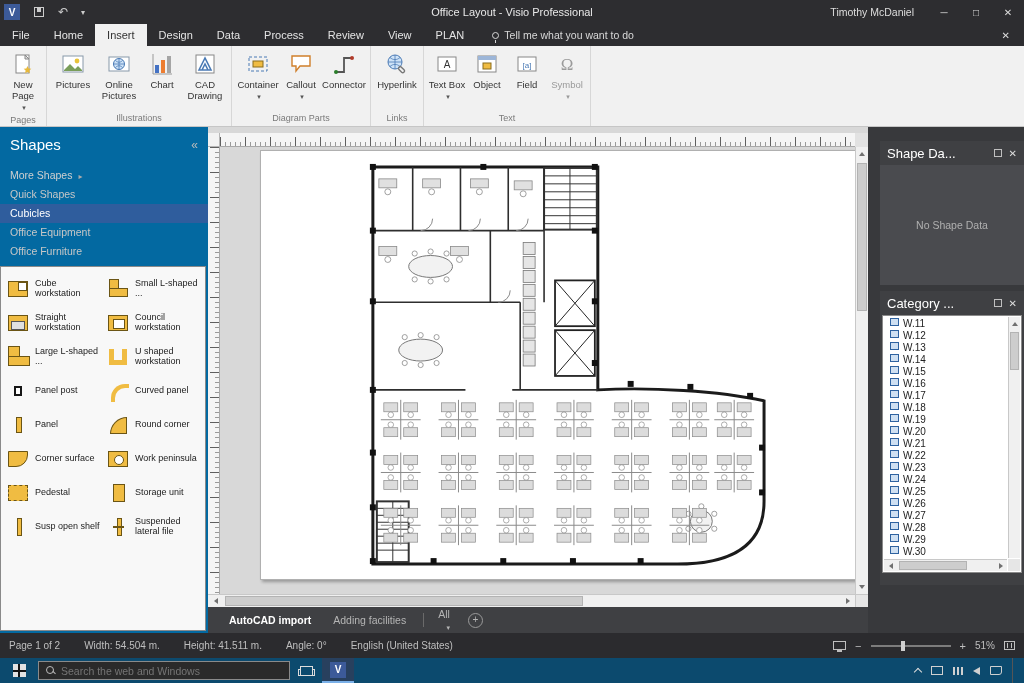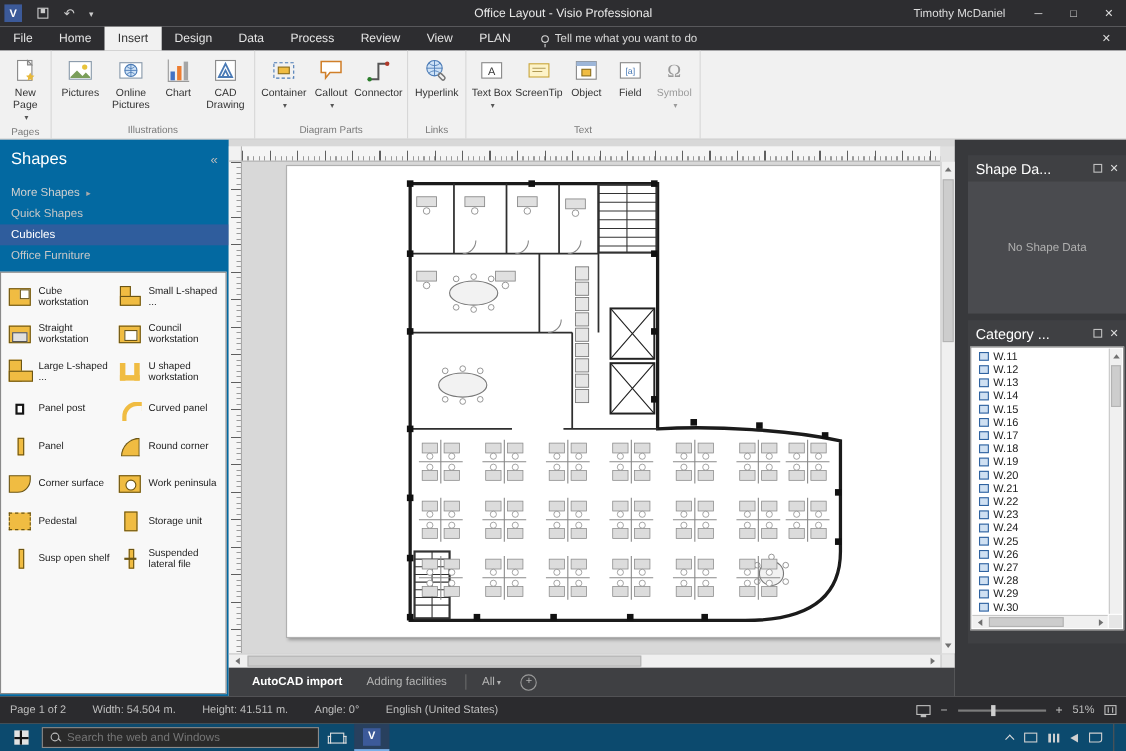--- a/index.html
+++ b/index.html
@@ -118,36 +118,36 @@
   .hscroll-row .sarr { width:15px; height:100%; }
   .htrack { flex:1; position:relative; }
   .hthumb { position:absolute; top:1px; bottom:1px; left:2px; width:58%; background:#cdcdcd; border:1px solid #b3b3b3; }
   .scorner { width:13px; background:#e6e6e6; border-left:1px solid #c8c8c8; }
 
   .pagetabs { height:26px; background:#3f4043; display:flex; align-items:center; padding-left:10px; font-size:10.5px; color:#b5b5b5; flex:none; }
   .ptabs { display:flex; height:100%; }
   .ptab { padding:0 11px; display:flex; align-items:center; }
   .ptab.active { color:#fff; font-weight:bold; }
   .pt-divider { width:1px; height:14px; background:#6a6a6a; margin:0 6px; }
-  .pt-all { display:flex; align-items:flex-end; padding:0 8px; }
+  .pt-all { display:flex; align-items:flex-end; padding:0 8px;flex-direction:column; }
   .pt-all .dd::after { color:#b5b5b5; }
   .pt-add { width:15px; height:15px; border:1px solid #9a9a9a; border-radius:50%; display:flex; align-items:center; justify-content:center; margin-left:10px; font-size:10px; color:#b5b5b5; line-height:1; }
 
   
   .right-col { width:156px; background:#38393c; padding:14px 0 0 12px; display:flex; flex-direction:column; flex:none; }
   .panel { background:#3f4043; color:#ddd; }
   .phead { height:24px; display:flex; align-items:center; padding:0 7px; font-size:13px; color:#fff; gap:7px; }
   .phead .ptitle { flex:1; white-space:nowrap; overflow:hidden; }
   .float-ic { width:8px; height:8px; border:1px solid #c0c0c0; display:inline-block; }
   .pclose { font-size:10px; color:#ddd; }
   .sd-body { height:120px; background:#4a4b4f; display:flex; align-items:center; justify-content:center; font-size:10.5px; color:#b0b0b0; }
   .panel.category { margin-top:6px; }
   .cat-body { background:#fff; margin:0 2px; position:relative; height:258px; border:1px solid #8a8a8a; }
   .cat-list { position:absolute; left:2px; top:2px; right:14px; bottom:14px; overflow:hidden; font-size:10px; color:#222; }
-  .cat-item { height:12px; display:flex; align-items:center; gap:4px; padding-left:5px; }
+  .cat-item { height:12px; display:flex; align-items:flex-start; gap:4px; padding-left:5px; }
   .node-ic { width:9px; height:8px; border:1px solid #2e62a0; background:#cfe0f2; display:inline-block; flex:none; }
   .cat-vscroll { position:absolute; right:1px; top:1px; bottom:14px; width:12px; background:#f0f0f0; border-left:1px solid #c8c8c8; }
   .cat-vscroll .vthumb { top:15px; height:38px; }
   .cat-hscroll { position:absolute; left:1px; right:14px; bottom:1px; height:12px; background:#f0f0f0; border-top:1px solid #c8c8c8; display:flex; }
   .cat-hscroll .sarr { width:13px; height:100%; }
   .cat-hscroll .htrack { flex:1; }
   .cat-hscroll .hthumb { width:70%; }
   .cat-corner { position:absolute; right:1px; bottom:1px; width:12px; height:12px; background:#e6e6e6; }
   .cat-tabs { display:flex; gap:2px; padding:4px 6px; font-size:10px; color:#b5b5b5; }
   .cat-tab { padding:2px 8px; }
@@ -372,29 +372,20 @@
         <div class="bigbtn narrow">
           <span class="ic">
             <svg viewBox="0 0 24 24">
                 <rect x="3" y="5" width="18" height="14" fill="#fff" stroke="#888"></rect>
                 <text x="12" y="16" font-size="10" text-anchor="middle" fill="#333" font-family="Liberation Sans, sans-serif">A</text>
               </svg>
           </span>
           <span>Text Box</span>
             <span class="dd"></span>
         </div>
-        <div class="bigbtn">
-          <span class="ic">
-            <svg viewBox="0 0 24 24">
-                <rect x="3" y="6" width="18" height="12" fill="#fdf3c8" stroke="#c9a53a"></rect>
-                <path d="M6 10 h12 M6 13 h9" stroke="#b09a55" fill="none"></path>
-              </svg>
-          </span>
-          <span>ScreenTip</span>
-        </div>
         <div class="bigbtn narrow">
           <span class="ic">
             <svg viewBox="0 0 24 24">
                 <rect x="3" y="4" width="18" height="16" fill="#fff" stroke="#888"></rect>
                 <rect x="3" y="4" width="18" height="4" fill="#9db6d8"></rect>
                 <rect x="8" y="11" width="8" height="6" fill="#f0bc42" stroke="#8a6d1c"></rect>
               </svg>
           </span>
           <span>Object</span>
         </div>
@@ -431,20 +422,21 @@
       <div class="sp-tabs">
 
       <span class="sp-tab active"></span>
           <span class="sp-tab"></span>
         </div>
       <div class="sp-more">More Shapes</div>
       <div>
 
       <div class="sp-stencil"><span>Quick Shapes</span></div>
           <div class="sp-stencil active"><span>Cubicles</span></div>
+          <div class="sp-stencil"><span>Office Equipment</span></div>
           <div class="sp-stencil"><span>Office Furniture</span></div>
         </div>
       <div class="gallery">
 
       <div class="gitem">
           <span class="sicon" data-kind="cube-workstation"></span>
           <span>Cube workstation</span>
         </div>
           <div class="gitem">
           <span class="sicon" data-kind="small-l-workstation"></span>

